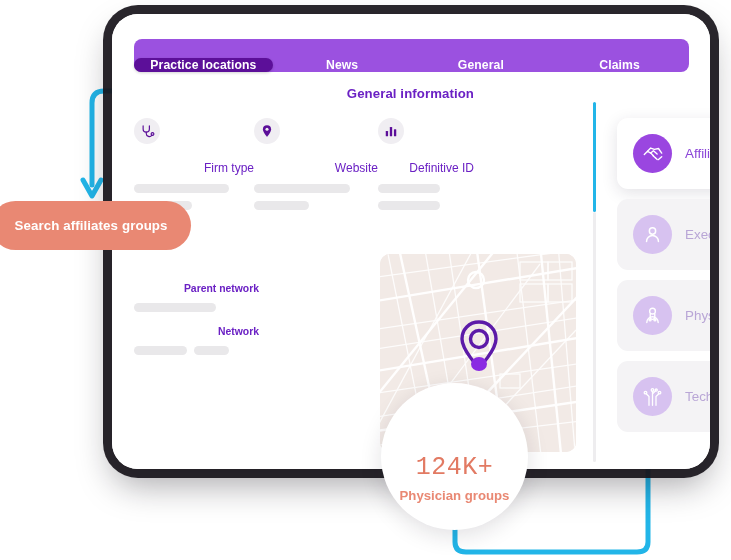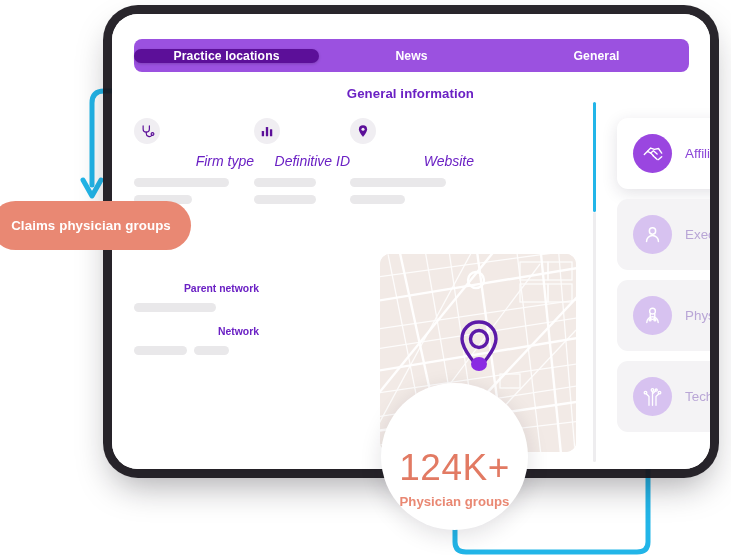--- a/index.html
+++ b/index.html
@@ -54,21 +54,21 @@
   
   .tabbar {
     position: absolute;
     left: 22px;
     top: 25px;
     width: 555px;
     height: 33px;
     background: #9b51e0;
     border-radius: 8px;
     display: flex;
-    align-items: center;
+    align-items: flex-end;
   }
   .tab {
     flex: 1 1 0;
     display: flex;
     align-items: center;
     justify-content: center;
     color: #ffffff;
     font-size: 12.2px;
     letter-spacing: 0.1px;
     border-radius: 8px;
@@ -115,25 +115,24 @@
     width: 26px; height: 26px;
     border-radius: 50%;
     background: #f0eef2;
     display: flex;
     align-items: center;
     justify-content: center;
   }
   .icon-circle svg { display: block; }
 
   .field-label {
-    margin-top: 9px;
+    margin-top: 17px;
     color: #6b21c4;
-    font-size: 14px;
+    font-size: 12px;
     white-space: nowrap;
-    font-style: italic;
   }
 
   .skel {
     background: #e9e8ea;
     border-radius: 6px;
     height: 9px;
     margin-top: 9px;
   }
   .skel.r2 { margin-top: 8px; }
 
@@ -247,22 +246,22 @@
     height: 147px;
     background: #ffffff;
     border-radius: 50%;
     display: flex;
     flex-direction: column;
     align-items: center;
     justify-content: center;
     box-shadow: 0 6px 22px rgba(30,25,40,0.13);
   }
   .stat-value {
-    font-family: Liberation Sans, sans-serif;
-    font-size: 37px;
+    font-family: Liberation Mono, monospace;
+    font-size: 25px;
     color: #e27a63;
     line-height: 1;
     letter-spacing: .5px;
     margin-top: 44px;
   }
   .stat-label {
     margin-top: 8px;
     font-size: 13.2px;
     color: #e98873;
     font-weight: bold;
@@ -281,20 +280,21 @@
     <path d="M455 530 V542 Q455 552 466 552 H637 Q648 552 648 542 V463" fill="none" stroke="#22b5e8" stroke-width="5" stroke-linecap="round"></path>
   </svg>
 
   <div class="app-card">
     <div class="app-inner">
 
       <div class="tabbar">
         <div class="tab active">Practice locations</div>
         <div class="tab">News</div>
         <div class="tab">General</div>
+        <div class="tab">Claims</div>
       </div>
 
       <div class="left-panel">
 
         <div class="section-title">General information</div>
 
         <div class="field-cols">
 
           <div class="field-col c1">
             <div class="icon-circle">
@@ -302,43 +302,43 @@
                 <path d="M5 3v5a5 5 0 0 0 10 0V3"></path>
                 <path d="M10 13v2a5 5 0 0 0 9 3"></path>
                 <circle cx="20" cy="16" r="2.2"></circle>
               </svg>
             </div>
             <div class="field-label">Firm type</div>
             <div class="skel" style="width:95px"></div>
             <div class="skel r2" style="width:58px"></div>
           </div>
 
+          <div class="field-col c3">
+            <div class="icon-circle">
+              <svg width="14" height="14" viewBox="0 0 24 24" fill="#5c0f99">
+                <path d="M12 2a7 7 0 0 0-7 7c0 5 7 13 7 13s7-8 7-13a7 7 0 0 0-7-7z"></path>
+                <circle cx="12" cy="9" r="2.6" fill="#f0eef2"></circle>
+              </svg>
+            </div>
+            <div class="field-label">Website</div>
+            <div class="skel" style="width:96px"></div>
+            <div class="skel r2" style="width:55px"></div>
+          </div>
+
           <div class="field-col c2">
             <div class="icon-circle">
               <svg width="14" height="14" viewBox="0 0 24 24" fill="#5c0f99">
                 <rect x="3" y="12" width="4" height="9" rx="1"></rect>
                 <rect x="10" y="5" width="4" height="16" rx="1"></rect>
                 <rect x="17" y="9" width="4" height="12" rx="1"></rect>
               </svg>
             </div>
             <div class="field-label">Definitive ID</div>
             <div class="skel" style="width:62px"></div>
             <div class="skel r2" style="width:62px"></div>
-          </div>
-
-          <div class="field-col c3">
-            <div class="icon-circle">
-              <svg width="14" height="14" viewBox="0 0 24 24" fill="#5c0f99">
-                <path d="M12 2a7 7 0 0 0-7 7c0 5 7 13 7 13s7-8 7-13a7 7 0 0 0-7-7z"></path>
-                <circle cx="12" cy="9" r="2.6" fill="#f0eef2"></circle>
-              </svg>
-            </div>
-            <div class="field-label">Website</div>
-            <div class="skel" style="width:96px"></div>
-            <div class="skel r2" style="width:55px"></div>
           </div>
         </div>
 
         <div class="group-block" style="top:197px">
           <div class="group-label">Parent network</div>
           <div class="skel" style="width:82px"></div>
         </div>
 
         <div class="group-block" style="top:240px">
           <div class="group-label">Network</div>
@@ -451,21 +451,21 @@
             </svg>
           </div>
           <div class="nav-label">Technologies</div>
         </div>
       </div>
 
     </div>
   </div>
 
   <div class="callout">
-    <span>Claims physician groups</span>
+    <span>Search affiliates groups</span>
   </div>
 
   <div class="stat-bubble">
     <div class="stat-value">124K+</div>
     <div class="stat-label">Physician groups</div>
   </div>
 
 </div>
 
 </body></html>

